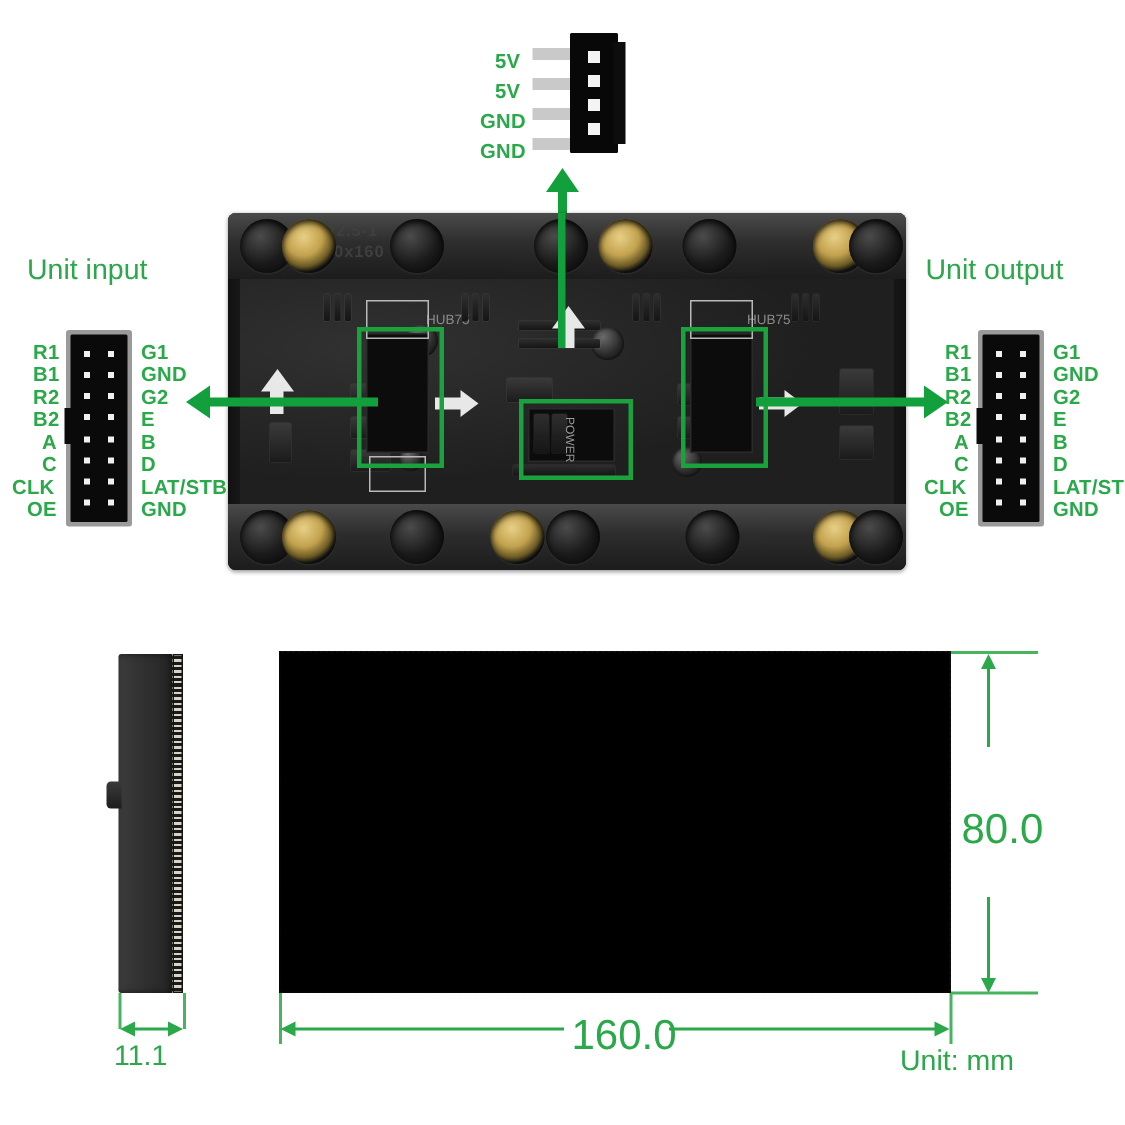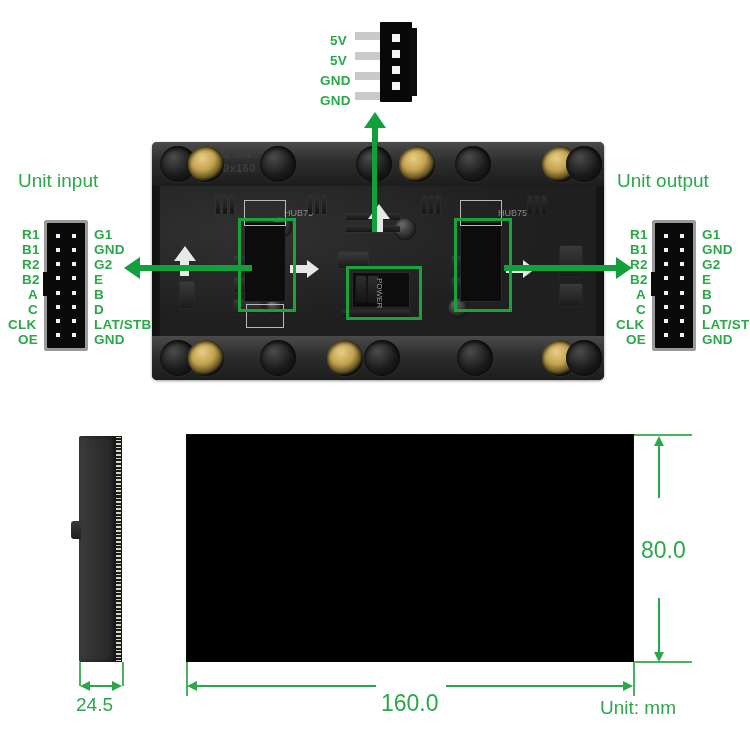--- a/index.html
+++ b/index.html
@@ -120,21 +120,21 @@
     box-shadow:inset 0 0 0 1px #15150f;
   }
   .side .nub{
     position:absolute;left:-8px;top:85px;width:10px;height:18px;border-radius:3px 0 0 3px;
     background:linear-gradient(180deg,#3a3a3a,#1d1d1d);
   }
 
   
   .dimline{position:absolute;background:#2aa84a;}
   .ext{position:absolute;background:#49b35e;}
-  .dim-txt{position:absolute;color:#2aa84a;font-size:23px;white-space:nowrap;}
+  .dim-txt{position:absolute;color:#2aa84a;font-size:28px;white-space:nowrap;}
   .dim-txt.small{font-size:19px;}
   .dh-l{position:absolute;width:0;height:0;border-top:5px solid transparent;border-bottom:5px solid transparent;border-right:10px solid #2aa84a;}
   .dh-r{position:absolute;width:0;height:0;border-top:5px solid transparent;border-bottom:5px solid transparent;border-left:10px solid #2aa84a;}
   .dh-u{position:absolute;width:0;height:0;border-left:5px solid transparent;border-right:5px solid transparent;border-bottom:10px solid #2aa84a;}
   .dh-d{position:absolute;width:0;height:0;border-left:5px solid transparent;border-right:5px solid transparent;border-top:10px solid #2aa84a;}
   .unit{position:absolute;color:#2aa84a;font-size:19px;}
 </style>
 </head>
 <body>
 
@@ -388,27 +388,27 @@
     <div class="dim-txt" style="left:641px;top:537px;">80.0</div>
   </div>
 
   <div class="abs">
     <div class="ext" style="left:186px;top:662px;width:1.5px;height:34px;"></div>
     <div class="ext" style="left:633px;top:662px;width:1.5px;height:34px;"></div>
     <div class="dimline" style="left:196px;top:685px;width:180px;height:1.5px;"></div>
     <div class="dimline" style="left:446px;top:685px;width:178px;height:1.5px;"></div>
     <div class="dh-l" style="left:187px;top:681px;"></div>
     <div class="dh-r" style="left:623px;top:681px;"></div>
-    <div class="dim-txt" style="left:381px;top:690px;">160.0</div>
+    <div class="dim-txt" style="left:381px;top:674px;">160.0</div>
   </div>
 
   <div class="abs">
     <div class="ext" style="left:79px;top:662px;width:1.5px;height:24px;"></div>
     <div class="ext" style="left:122px;top:662px;width:1.5px;height:24px;"></div>
     <div class="dimline" style="left:84px;top:685px;width:34px;height:1.5px;"></div>
     <div class="dh-l" style="left:80px;top:681px;"></div>
     <div class="dh-r" style="left:112px;top:681px;"></div>
-    <div class="dim-txt small" style="left:76px;top:694px;">24.5</div>
+    <div class="dim-txt small" style="left:76px;top:694px;">11.1</div>
   </div>
 
   <div class="unit" style="left:600px;top:697px;">Unit: mm</div>
 
 </div>
 
 </body></html>

